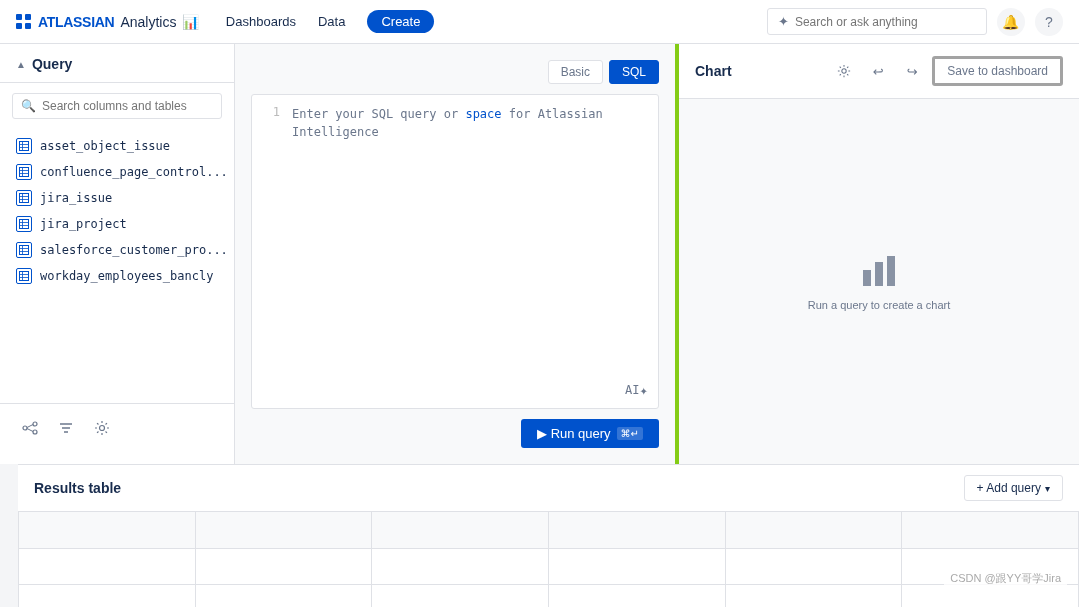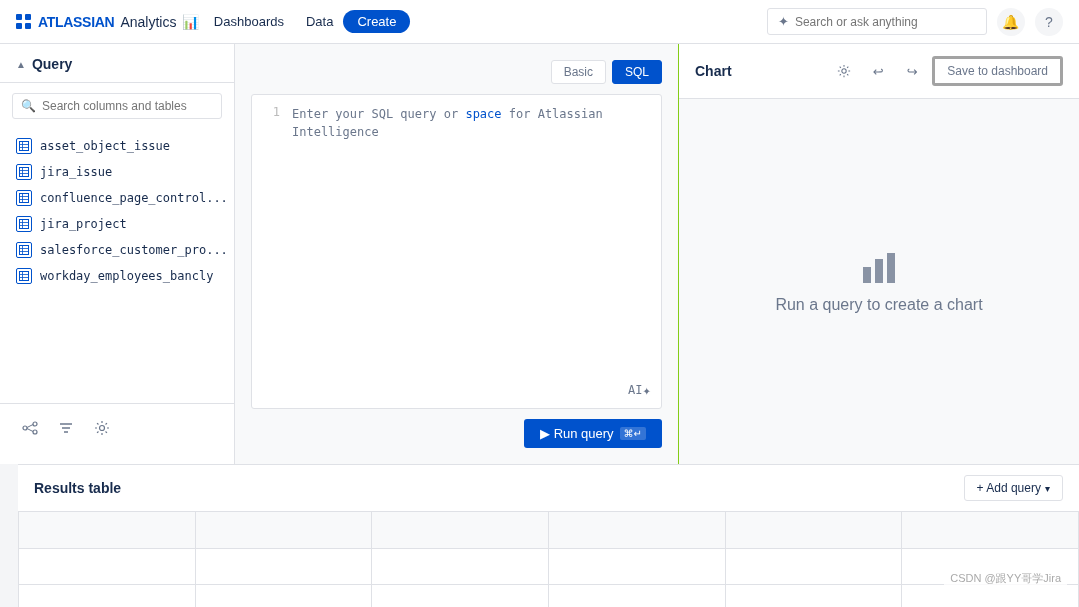--- a/index.html
+++ b/index.html
@@ -2,21 +2,21 @@
 <html><head>
   <meta charset="utf-8">
   <style>
     * { box-sizing: border-box; margin: 0; padding: 0; }
     body { font-family: -apple-system, BlinkMacSystemFont, 'Segoe UI', sans-serif; font-size: 13px; background: #f4f5f7; color: #172b4d; overflow: hidden; }
 
     
     .topnav {
       display: flex; align-items: center; height: 44px;
       background: #fff; border-bottom: 1px solid #dfe1e6;
-      padding: 0 16px; position: relative; z-index: 10;
+      padding: 0 16px; gap: 12px; position: relative; z-index: 10;
     }
     .topnav-logo { display: flex; align-items: center; gap: 6px; }
     .topnav-logo-dots { display: grid; grid-template-columns: 1fr 1fr; gap: 2px; width: 16px; height: 16px; }
     .topnav-logo-dots span { width: 6px; height: 6px; background: #0052cc; border-radius: 1px; display: block; }
     .atlassian-text { font-weight: 700; color: #0052cc; font-size: 14px; letter-spacing: -0.3px; }
     .analytics-text { color: #172b4d; font-size: 14px; font-weight: 500; }
     .nav-chart-icon { color: #0052cc; font-size: 14px; }
     .topnav-nav { display: flex; align-items: center; gap: 2px; margin-left: 4px; }
     .topnav-nav a { color: #172b4d; text-decoration: none; padding: 6px 10px; border-radius: 3px; font-size: 13px; }
     .create-btn {
@@ -55,21 +55,21 @@
     }
     .search-columns input { border: none; outline: none; font-size: 12px; width: 100%; color: #6b778c; background: transparent; }
     .table-list { flex: 1; overflow-y: auto; padding: 4px 0; }
     .table-item { display: flex; align-items: center; gap: 8px; padding: 5px 16px; cursor: pointer; font-size: 12px; color: #172b4d; font-family: 'SFMono-Regular', Consolas, monospace; }
     .table-icon { width: 16px; height: 16px; border: 1px solid #0052cc; border-radius: 2px; display: flex; align-items: center; justify-content: center; flex-shrink: 0; }
     .table-icon svg { width: 10px; height: 10px; }
     .left-panel-actions { display: flex; gap: 8px; padding: 10px 16px; border-top: 1px solid #dfe1e6; }
     .action-icon { width: 28px; height: 28px; border-radius: 3px; display: flex; align-items: center; justify-content: center; cursor: pointer; color: #6b778c; font-size: 14px; }
 
     
-    .middle-panel { flex: 1; background: #f8f9fa; border-right: 1px solid #84cc16; display: flex; flex-direction: column; padding: 16px; gap: 10px; }
+    .middle-panel { flex: 1; background: #f8f9fa; border-right: 4px solid #84cc16; display: flex; flex-direction: column; padding: 16px; gap: 10px; }
     .query-toolbar { display: flex; justify-content: flex-end; gap: 6px; }
     .mode-btn { padding: 4px 12px; border-radius: 3px; border: 1px solid #dfe1e6; background: #fff; font-size: 12px; cursor: pointer; color: #6b778c; }
     .mode-btn.active { background: #0052cc; color: #fff; border-color: #0052cc; }
     .sql-editor {
       flex: 1; background: #fff; border: 1px solid #dfe1e6; border-radius: 3px;
       font-family: 'SFMono-Regular', Consolas, monospace; font-size: 12px;
       padding: 10px 12px; color: #6b778c; position: relative; overflow: hidden;
     }
     .sql-editor-inner { display: flex; gap: 12px; height: 100%; }
     .line-numbers { color: #bbb; min-width: 16px; text-align: right; user-select: none; }
@@ -88,21 +88,21 @@
     }
     .run-btn .shortcut { background: rgba(255,255,255,0.2); border-radius: 2px; padding: 1px 4px; font-size: 10px; }
 
     
     .right-panel { width: 400px; background: #f8f9fa; display: flex; flex-direction: column; }
     .chart-header { display: flex; align-items: center; justify-content: space-between; padding: 12px 16px; background: #fff; border-bottom: 1px solid #dfe1e6; }
     .chart-title { font-weight: 600; font-size: 14px; }
     .chart-toolbar { display: flex; align-items: center; gap: 6px; }
     .chart-tool-btn { width: 28px; height: 28px; border-radius: 3px; display: flex; align-items: center; justify-content: center; cursor: pointer; color: #6b778c; font-size: 13px; border: none; background: transparent; }
     .save-dashboard-btn { border: 3px solid #a3a3a3; background: #fff; border-radius: 3px; padding: 5px 12px; font-size: 12px; cursor: pointer; color: #6b778c; white-space: nowrap; }
-    .chart-empty { flex: 1; display: flex; flex-direction: column; align-items: center; justify-content: center; gap: 2px; color: #6b778c; font-size: 16px; }
+    .chart-empty { flex: 1; display: flex; flex-direction: column; align-items: center; justify-content: center; gap: 2px; color: #6b778c; font-size: 11px; }
     .chart-bar-icon { font-size: 36px; color: #8993a4; }
 
     
     .bottom-section { background: #fff; border-top: 1px solid #dfe1e6; flex: 1; display: flex; flex-direction: column; min-height: 120px; margin-left: 18px; }
     .results-header { display: flex; align-items: center; justify-content: space-between; padding: 10px 16px; border-bottom: 1px solid #dfe1e6; }
     .results-title { font-weight: 600; font-size: 14px; }
     .add-query-btn { border: 1px solid #dfe1e6; background: #fff; border-radius: 3px; padding: 5px 12px; font-size: 12px; cursor: pointer; display: flex; align-items: center; gap: 4px; color: #172b4d; }
     .results-table { flex: 1; overflow: auto; }
     .results-table table { width: 100%; border-collapse: collapse; }
     .results-table td { border-right: 1px solid #dfe1e6; border-bottom: 1px solid #dfe1e6; padding: 8px 12px; font-size: 12px; height: 36px; }
@@ -172,32 +172,32 @@
         </div>
         <div class="table-item">
           <div class="table-icon">
             <svg viewBox="0 0 10 10" fill="none">
                 <rect x="0.5" y="0.5" width="9" height="9" stroke="#0052cc" stroke-width="1"></rect>
                 <line x1="0.5" y1="3.5" x2="9.5" y2="3.5" stroke="#0052cc" stroke-width="0.8"></line>
                 <line x1="0.5" y1="6.5" x2="9.5" y2="6.5" stroke="#0052cc" stroke-width="0.8"></line>
                 <line x1="3.5" y1="0.5" x2="3.5" y2="9.5" stroke="#0052cc" stroke-width="0.8"></line>
               </svg>
           </div>
+          <span>confluence_page_control...</span>
+        </div>
+        <div class="table-item">
+          <div class="table-icon">
+            <svg viewBox="0 0 10 10" fill="none">
+                <rect x="0.5" y="0.5" width="9" height="9" stroke="#0052cc" stroke-width="1"></rect>
+                <line x1="0.5" y1="3.5" x2="9.5" y2="3.5" stroke="#0052cc" stroke-width="0.8"></line>
+                <line x1="0.5" y1="6.5" x2="9.5" y2="6.5" stroke="#0052cc" stroke-width="0.8"></line>
+                <line x1="3.5" y1="0.5" x2="3.5" y2="9.5" stroke="#0052cc" stroke-width="0.8"></line>
+              </svg>
+          </div>
           <span>jira_issue</span>
-        </div>
-        <div class="table-item">
-          <div class="table-icon">
-            <svg viewBox="0 0 10 10" fill="none">
-                <rect x="0.5" y="0.5" width="9" height="9" stroke="#0052cc" stroke-width="1"></rect>
-                <line x1="0.5" y1="3.5" x2="9.5" y2="3.5" stroke="#0052cc" stroke-width="0.8"></line>
-                <line x1="0.5" y1="6.5" x2="9.5" y2="6.5" stroke="#0052cc" stroke-width="0.8"></line>
-                <line x1="3.5" y1="0.5" x2="3.5" y2="9.5" stroke="#0052cc" stroke-width="0.8"></line>
-              </svg>
-          </div>
-          <span>confluence_page_control...</span>
         </div>
         <div class="table-item">
           <div class="table-icon">
             <svg viewBox="0 0 10 10" fill="none">
                 <rect x="0.5" y="0.5" width="9" height="9" stroke="#0052cc" stroke-width="1"></rect>
                 <line x1="0.5" y1="3.5" x2="9.5" y2="3.5" stroke="#0052cc" stroke-width="0.8"></line>
                 <line x1="0.5" y1="6.5" x2="9.5" y2="6.5" stroke="#0052cc" stroke-width="0.8"></line>
                 <line x1="3.5" y1="0.5" x2="3.5" y2="9.5" stroke="#0052cc" stroke-width="0.8"></line>
               </svg>
           </div>

